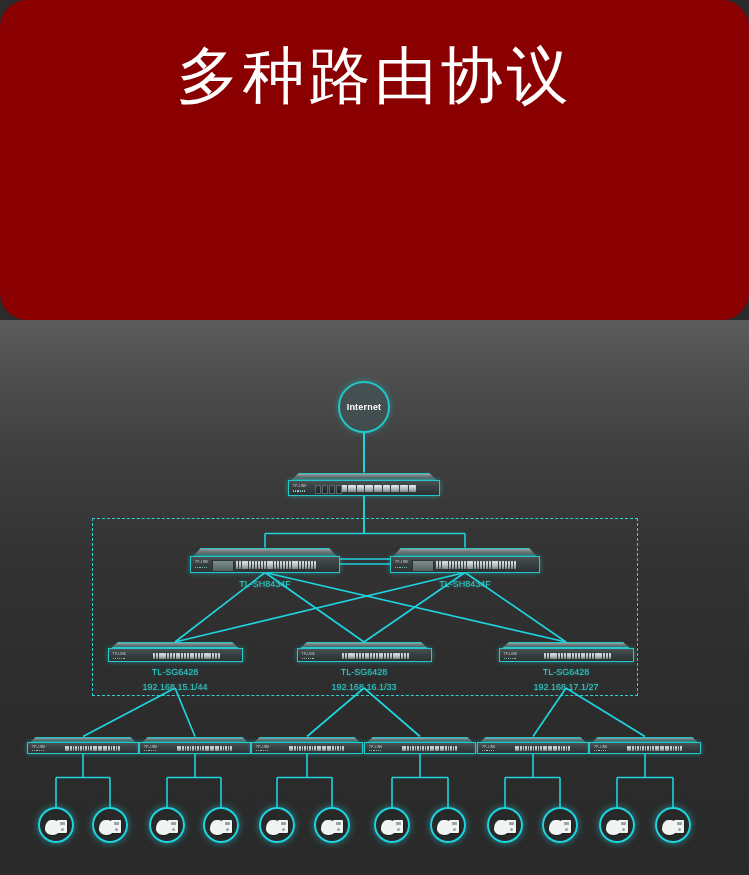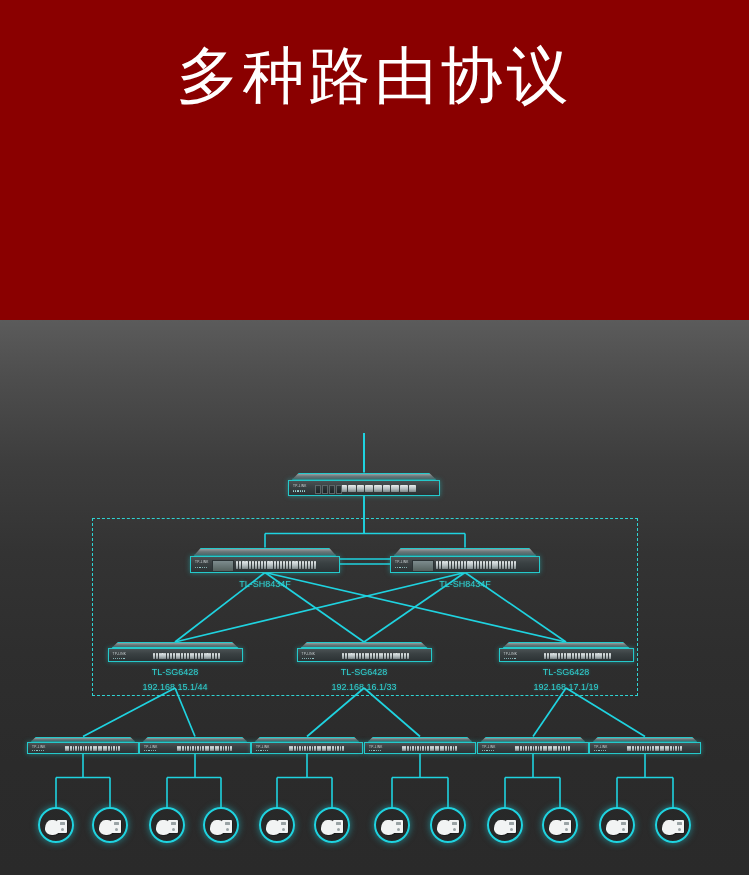--- a/index.html
+++ b/index.html
@@ -15,20 +15,21 @@
     position: relative;
   }
 
   
   #banner {
     position: absolute;
     left: 0; top: 0;
     width: 749px; height: 320px;
     background: #8a0000;
     overflow: hidden;
+    border-radius: 27px;
   }
   #banner-title {
     position: absolute;
     left: 0; top: 38px;
     width: 749px;
     text-align: center;
     color: #ffffff;
     font-size: 62px;
     line-height: 76px;
     letter-spacing: 4px;
@@ -267,20 +268,23 @@
       <line x1="505" y1="457.5" x2="505" y2="487" stroke="#1fd3e0" stroke-width="1.6" shape-rendering="geometricPrecision"></line>
       <line x1="560" y1="457.5" x2="560" y2="487" stroke="#1fd3e0" stroke-width="1.6" shape-rendering="geometricPrecision"></line>
       <line x1="645" y1="433.5" x2="645" y2="457.5" stroke="#1fd3e0" stroke-width="1.6" shape-rendering="geometricPrecision"></line>
       <line x1="617" y1="457.5" x2="673" y2="457.5" stroke="#1fd3e0" stroke-width="1.6" shape-rendering="geometricPrecision"></line>
       <line x1="617" y1="457.5" x2="617" y2="487" stroke="#1fd3e0" stroke-width="1.6" shape-rendering="geometricPrecision"></line>
       <line x1="673" y1="457.5" x2="673" y2="487" stroke="#1fd3e0" stroke-width="1.6" shape-rendering="geometricPrecision"></line>
     </svg>
 
   <div id="zone" style="left: 92px; top: 198px; width: 546px; height: 178px;"></div>
 
+  <div class="inet-node" id="inet" style="left: 338px; top: 61px;">
+    <div class="inet-label">Internet</div>
+  </div>
 
   <div id="devices">
       <div class="dev" style="left: 288px; top: 152.5px; width: 152px; height: 23px;">
         <div class="top" style="height: 7px; left: 4px; width: 144px; clip-path: polygon(5% 0px, 95% 0px, 100% 100%, 0px 100%);"></div>
         <div class="face" style="top: 7px; height: 16px;">
           <div class="brand" style="top: 3.52px;">TP-LINK</div>
           <div class="leds" style="left: 4px; top: 9.92px;">
             <i></i>
             <i></i>
             <i></i>
@@ -743,21 +747,21 @@
       </div>
     </div>
   <div id="labels">
       <div class="cap" style="left: 175px; top: 258.5px; width: 180px;">TL-SH8434F</div>
       <div class="cap" style="left: 375px; top: 258.5px; width: 180px;">TL-SH8434F</div>
       <div class="cap" style="left: 85px; top: 347px; width: 180px;">TL-SG6428</div>
       <div class="cap ip" style="left: 85px; top: 362px; width: 180px;">192.168.15.1/44</div>
       <div class="cap" style="left: 274px; top: 347px; width: 180px;">TL-SG6428</div>
       <div class="cap ip" style="left: 274px; top: 362px; width: 180px;">192.168.16.1/33</div>
       <div class="cap" style="left: 476px; top: 347px; width: 180px;">TL-SG6428</div>
-      <div class="cap ip" style="left: 476px; top: 362px; width: 180px;">192.168.17.1/19</div>
+      <div class="cap ip" style="left: 476px; top: 362px; width: 180px;">192.168.17.1/27</div>
     </div>
   <div id="endpoints">
       <div class="pc" style="left: 38px; top: 487px;">
         <div class="mon"></div>
         <div class="twr"></div>
       </div>
       <div class="pc" style="left: 92px; top: 487px;">
         <div class="mon"></div>
         <div class="twr"></div>
       </div>

